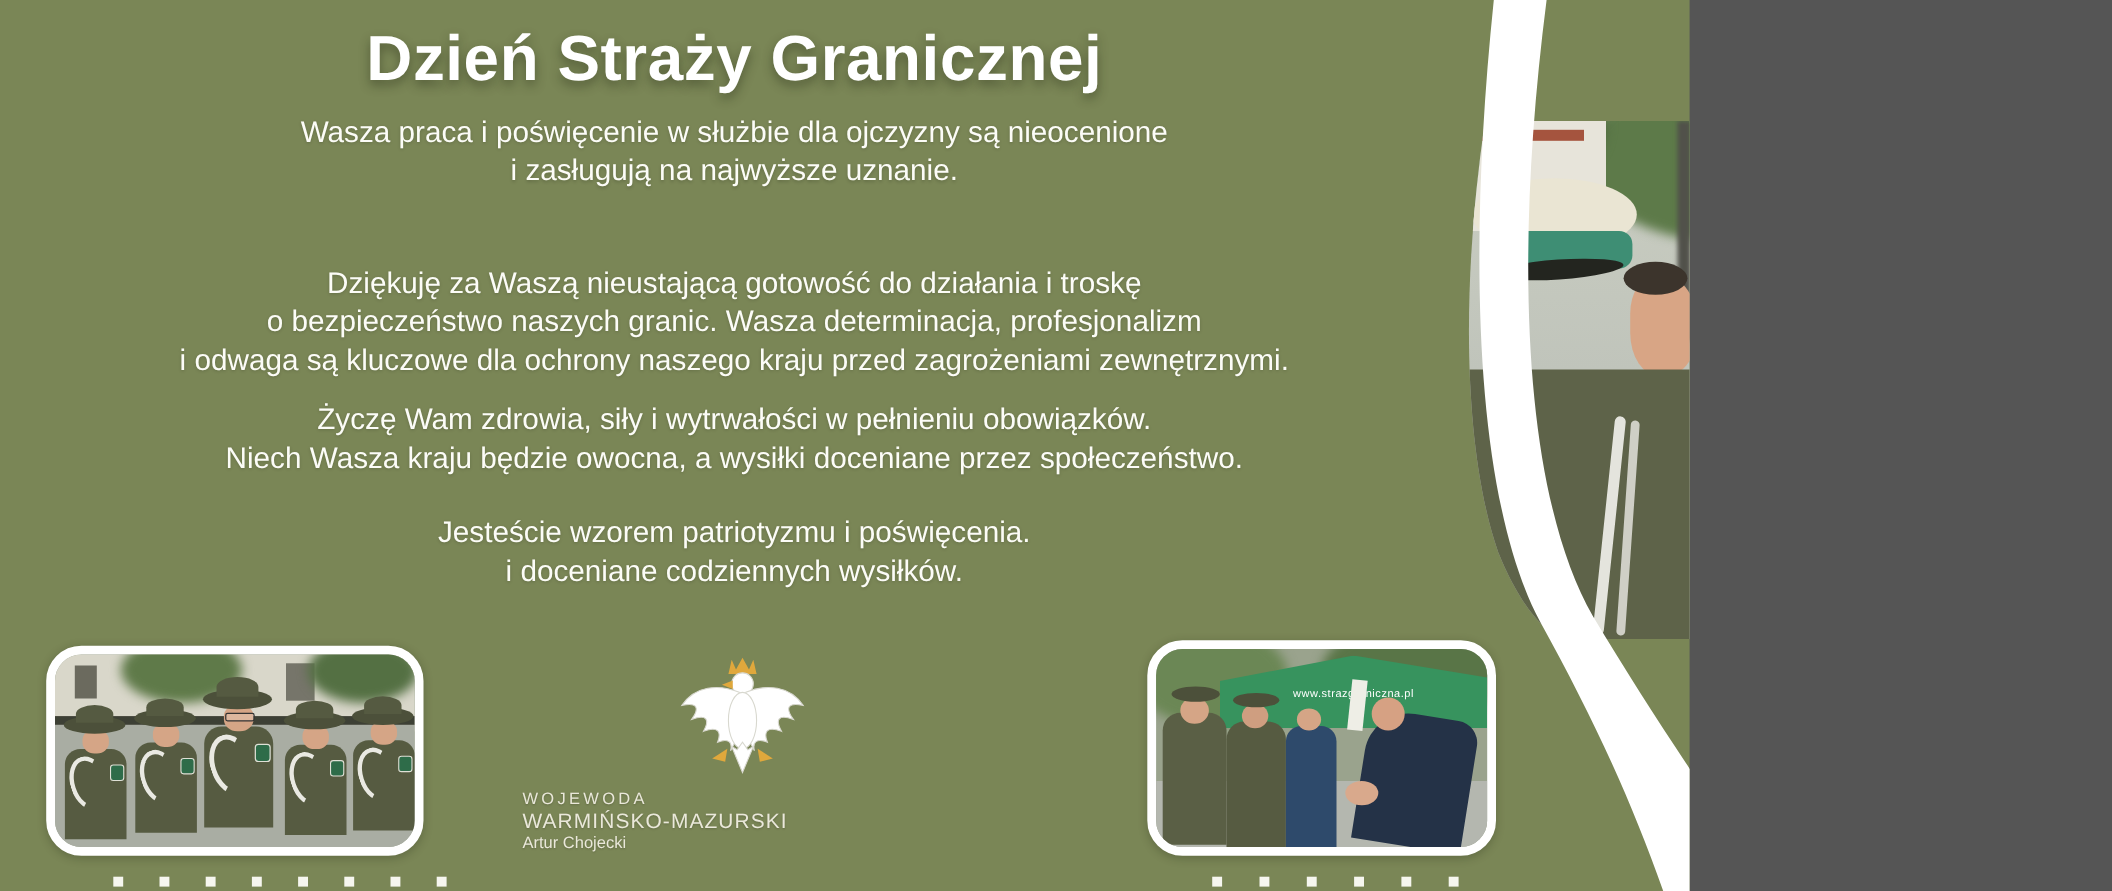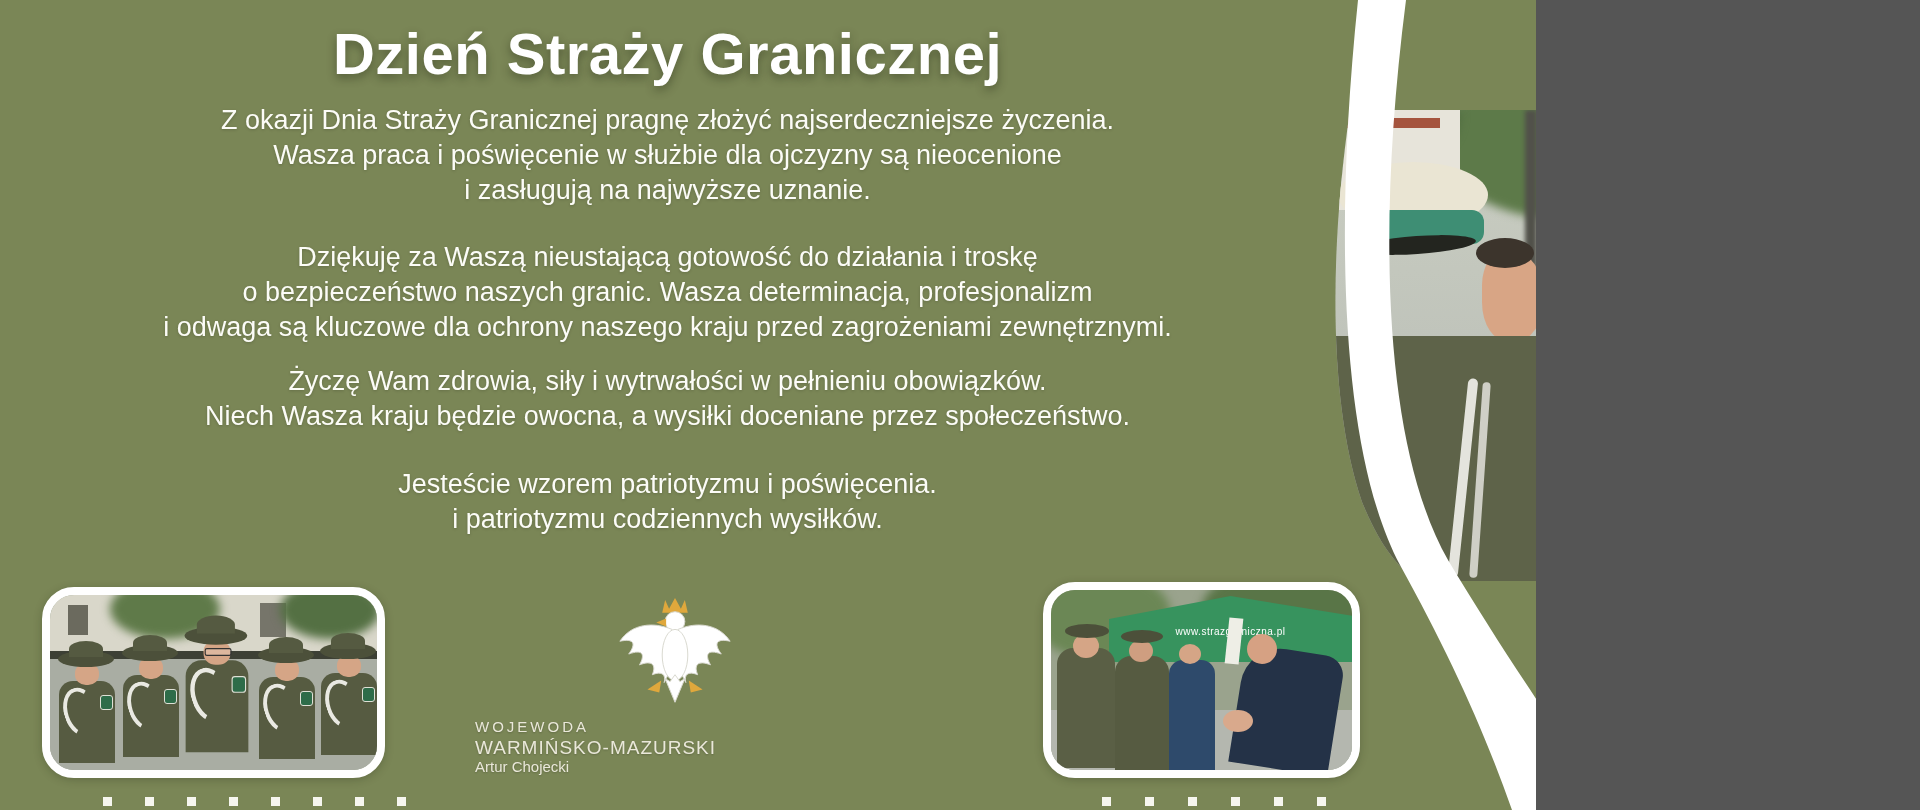--- a/index.html
+++ b/index.html
@@ -114,36 +114,35 @@
   </div>
 
   <svg class="swoosh" width="1920" height="810" viewBox="0 0 1920 810">
     <path d="M1358,0 C1332,250 1344,460 1400,565 C1448,652 1482,725 1512,810 L1612,810 C1560,735 1505,655 1448,560 C1388,455 1374,250 1406,0 Z" fill="#ffffff"></path>
   </svg>
 
   <div class="title">Dzień Straży Granicznej</div>
   <div class="date">16 Maja</div>
 
   <div class="para p1">
-    <div>Z okazji Dnia Straży Granicznej pragnę złożyć najserdeczniejsze życzenia.</div>
     <div>Wasza praca i poświęcenie w służbie dla ojczyzny są nieocenione</div>
     <div>i zasługują na najwyższe uznanie.</div>
   </div>
   <div class="para p2">
     <div>Dziękuję za Waszą nieustającą gotowość do działania i troskę</div>
     <div>o bezpieczeństwo naszych granic. Wasza determinacja, profesjonalizm</div>
     <div>i odwaga są kluczowe dla ochrony naszego kraju przed zagrożeniami zewnętrznymi.</div>
   </div>
   <div class="para p3">
     <div>Życzę Wam zdrowia, siły i wytrwałości w pełnieniu obowiązków.</div>
     <div>Niech Wasza kraju będzie owocna, a wysiłki doceniane przez społeczeństwo.</div>
   </div>
   <div class="para p4">
     <div>Jesteście wzorem patriotyzmu i poświęcenia.</div>
-    <div>i patriotyzmu codziennych wysiłków.</div>
+    <div>i doceniane codziennych wysiłków.</div>
   </div>
 
   <svg class="eagle" viewBox="0 0 120 130">
     <path d="M50 8 l4 9 6-11 6 11 4-9 3 13 h-26 z" fill="#e0a83c"></path>
     <circle cx="60" cy="30" r="10" fill="#ffffff" stroke="#d8d8cf" stroke-width="1"></circle>
     <path d="M51 27 l-10 4 10 4 z" fill="#e0a83c"></path>
     <path d="M57 38 C38 30 16 32 4 50 C18 47 21 52 13 63 C27 58 30 63 24 74 C37 69 41 74 37 84 C47 80 51 84 49 92 L58 74 Z" fill="#ffffff" stroke="#d8d8cf" stroke-width="1"></path>
     <path d="M63 38 C82 30 104 32 116 50 C102 47 99 52 107 63 C93 58 90 63 96 74 C83 69 79 74 83 84 C73 80 69 84 71 92 L62 74 Z" fill="#ffffff" stroke="#d8d8cf" stroke-width="1"></path>
     <ellipse cx="60" cy="64" rx="13" ry="26" fill="#ffffff" stroke="#d8d8cf" stroke-width="1"></ellipse>
     <path d="M50 88 l10 24 10-24 -5 3 -5-7 -5 7 z" fill="#ffffff" stroke="#d8d8cf" stroke-width="1"></path>

